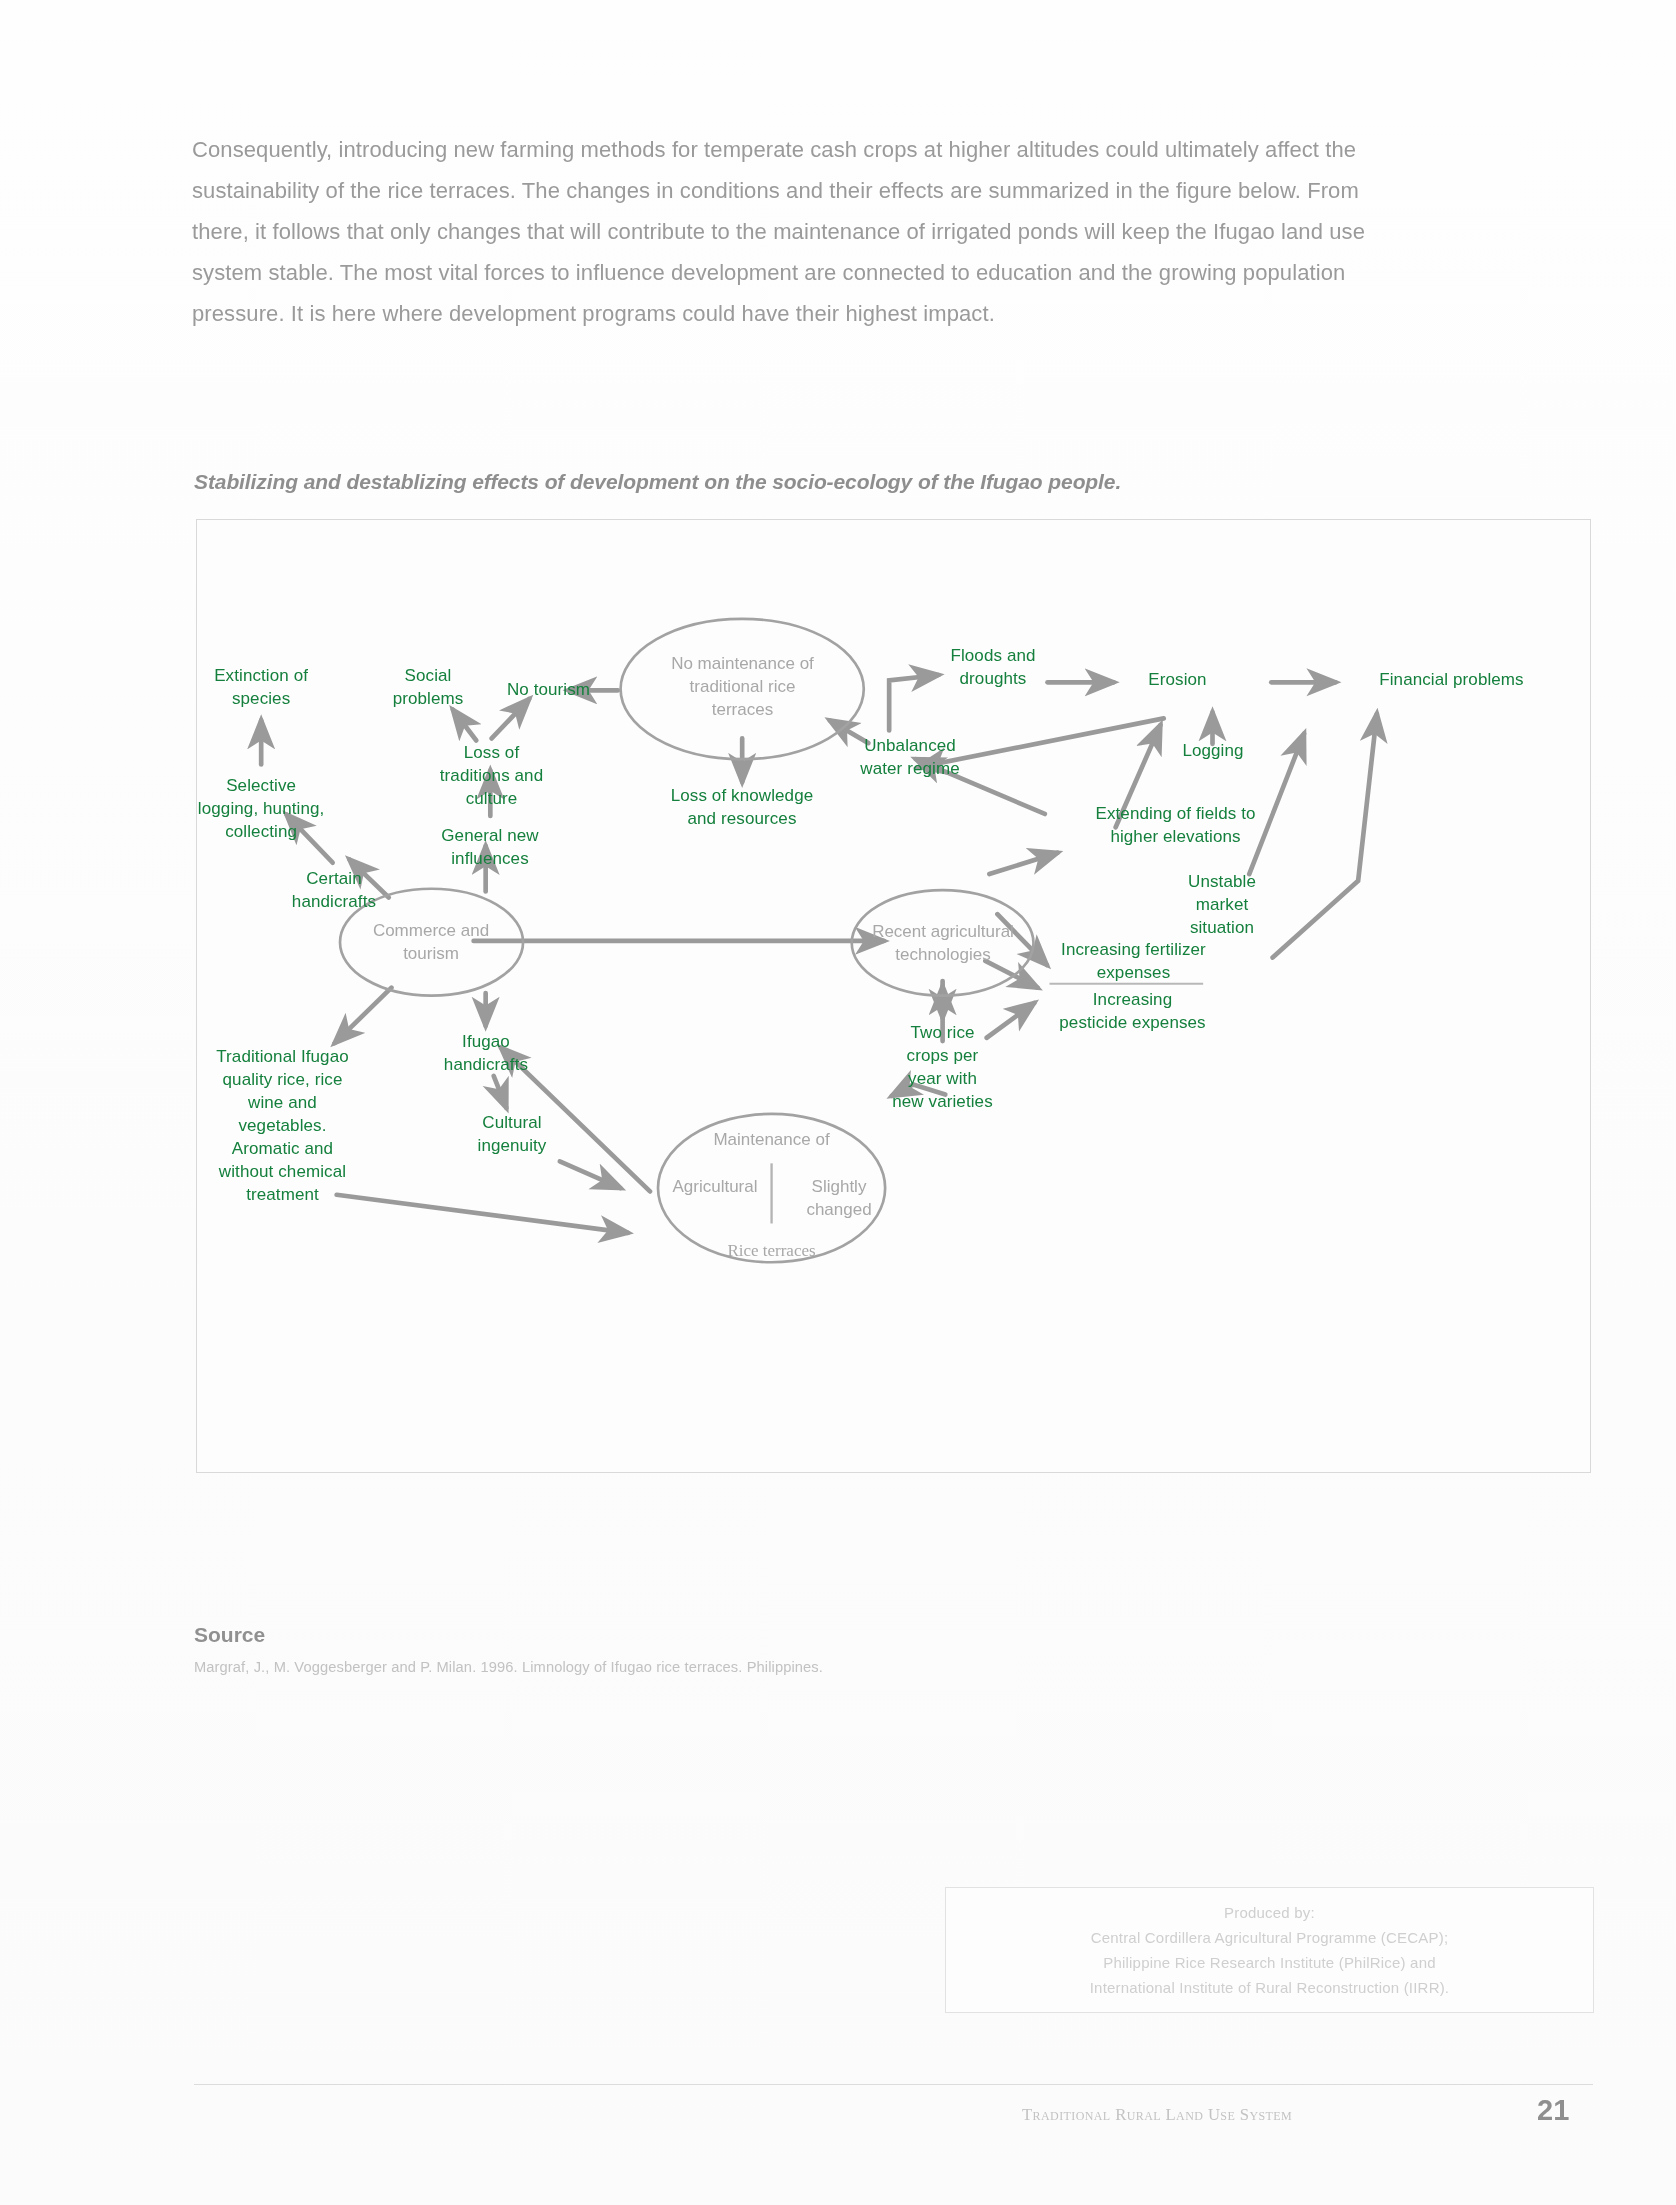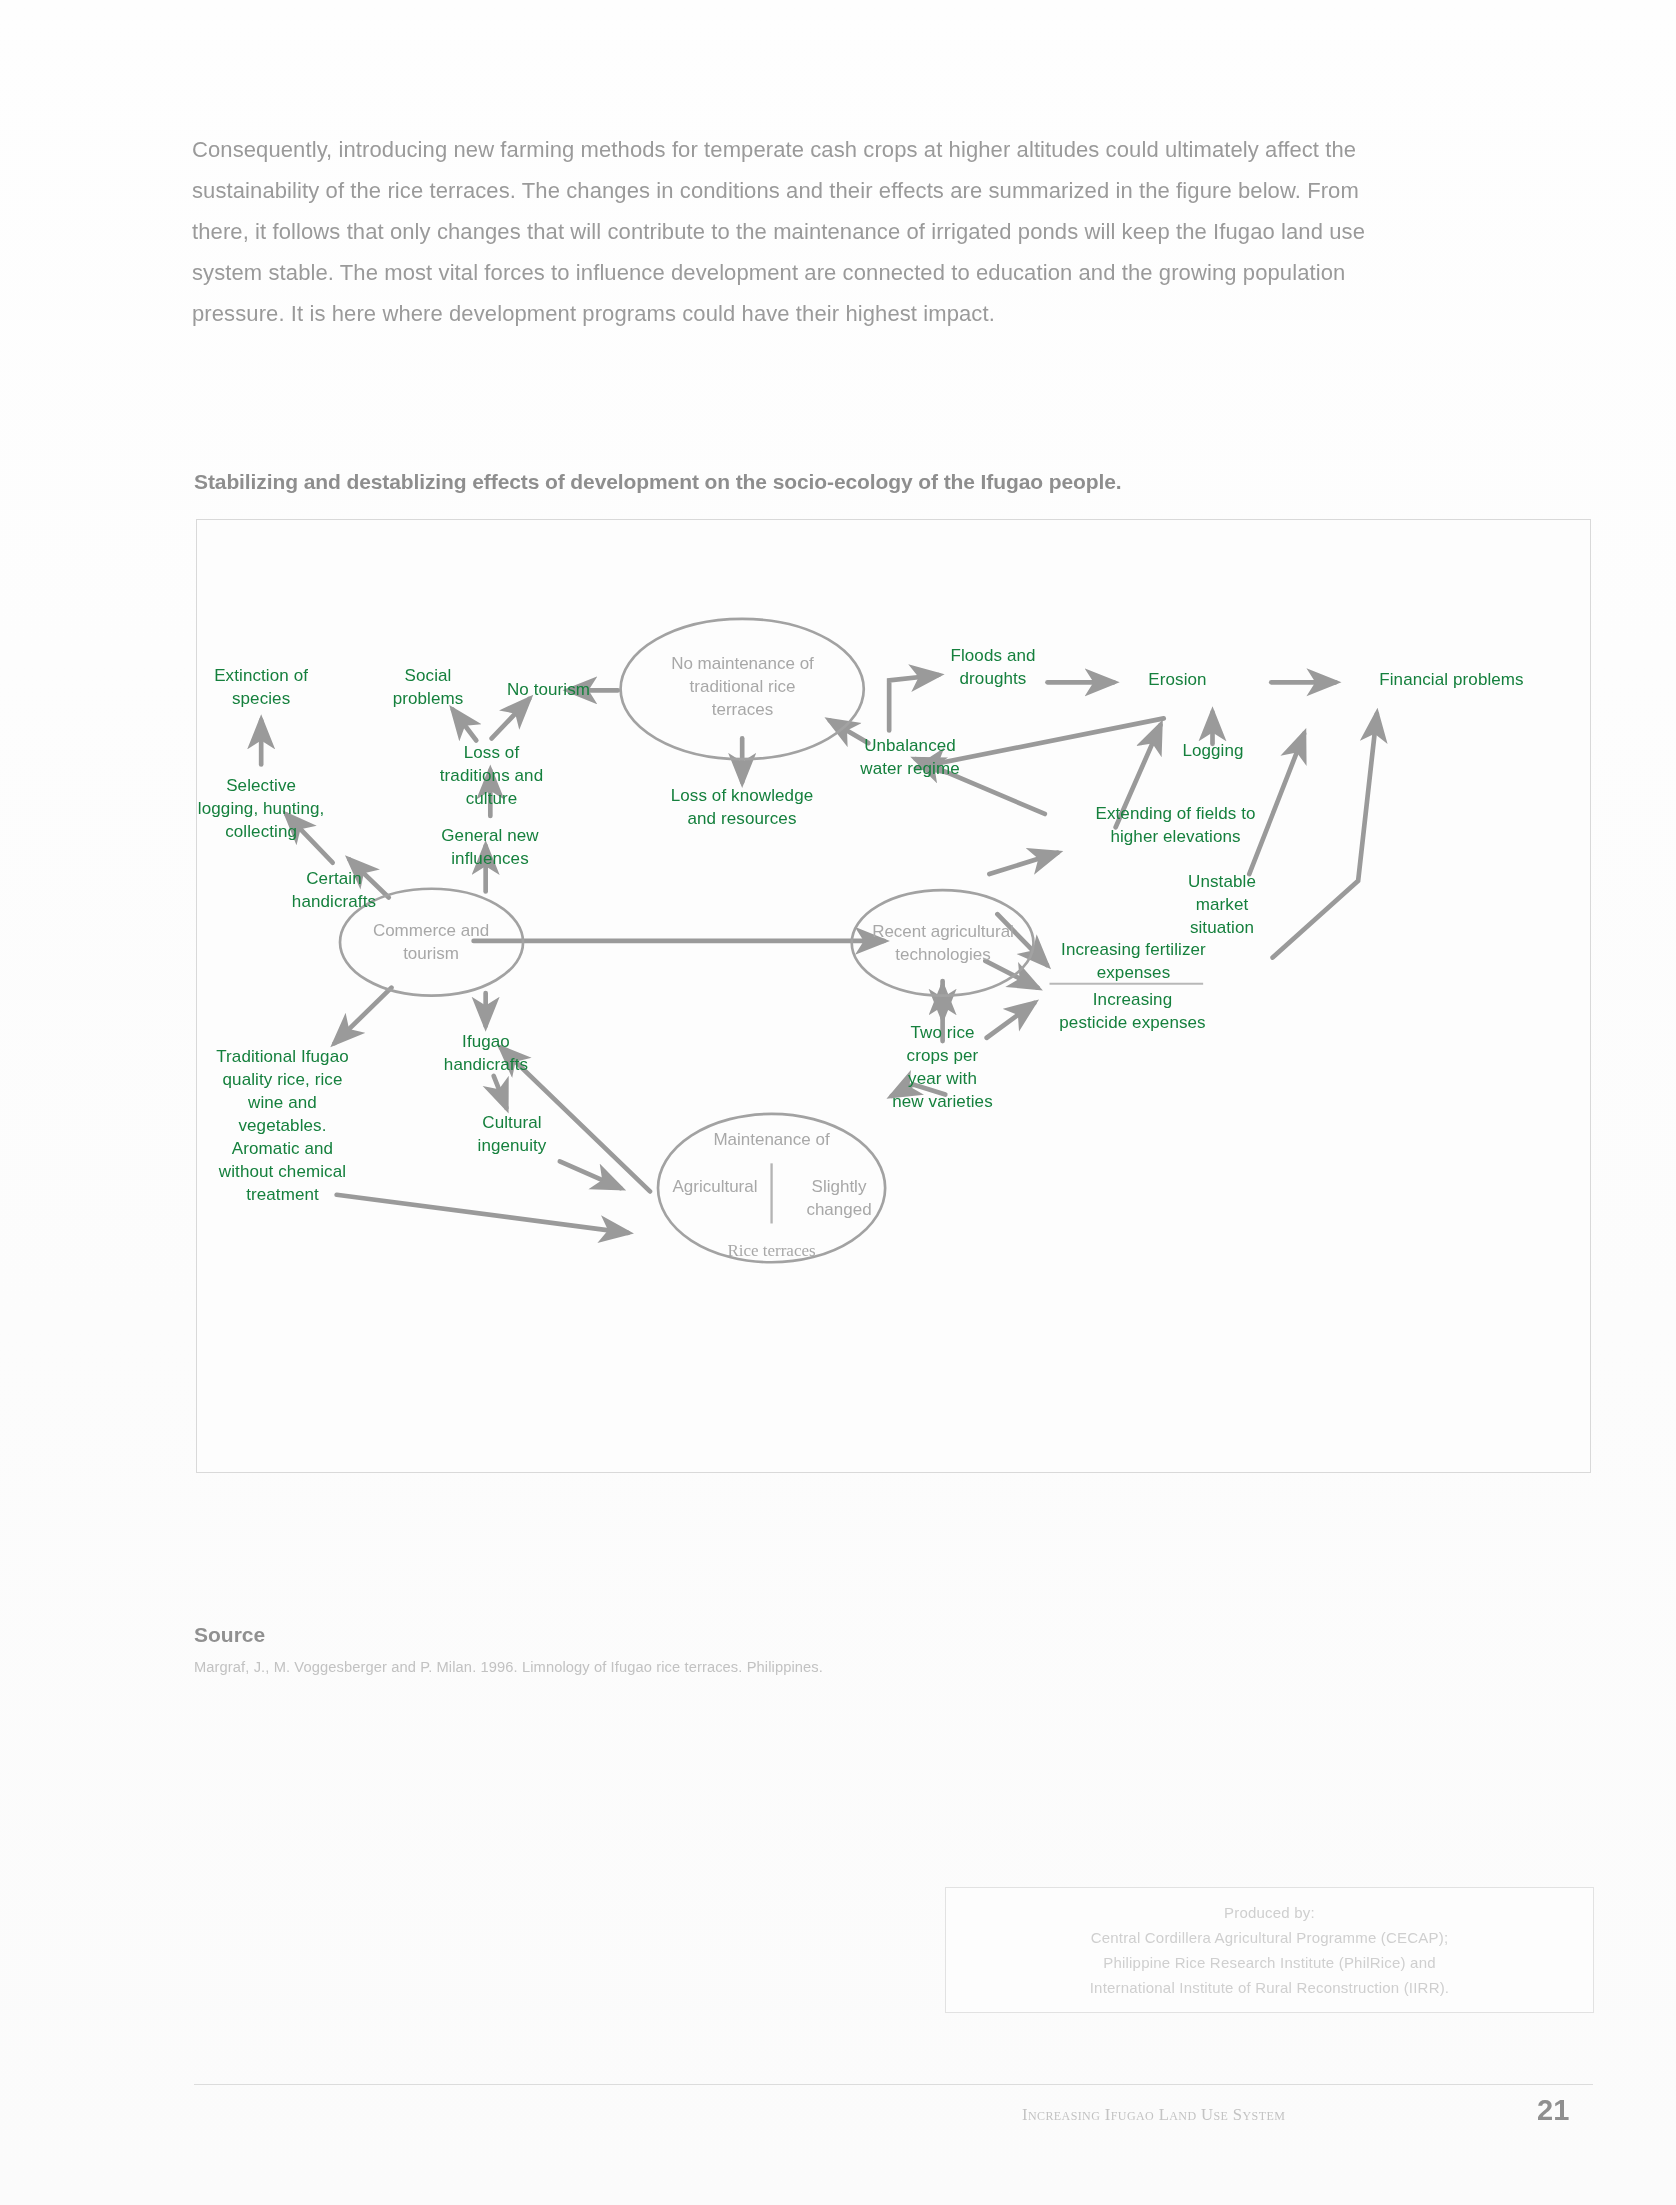--- a/index.html
+++ b/index.html
@@ -35,20 +35,21 @@
   }
 
   
   #figure-title {
     position: absolute;
     left: 194px;
     top: 470px;
     width: 1323px;
     font-size: 21px;
     font-weight: bold;
+    font-style: italic;
     color: #8e8e8e;
     letter-spacing: -0.1px;
     white-space: nowrap;
   }
 
   
   #diagram-frame {
     position: absolute;
     left: 196px;
     top: 519px;
@@ -345,17 +346,17 @@
   <div id="source-citation">Margraf, J., M. Voggesberger and P. Milan. 1996. Limnology of Ifugao rice terraces. Philippines.</div>
 
   <div id="produced-by-box">
     <div class="pline">Produced by:</div>
     <div class="pline">Central Cordillera Agricultural Programme (CECAP);</div>
     <div class="pline">Philippine Rice Research Institute (PhilRice) and</div>
     <div class="pline">International Institute of Rural Reconstruction (IIRR).</div>
   </div>
 
   <div id="footer-rule"></div>
-  <div id="footer-title">Increasing Ifugao Land Use System</div>
+  <div id="footer-title">Traditional Rural Land Use System</div>
   <div id="footer-page-number">21</div>
 
 </div>
 
 
 </body></html>

